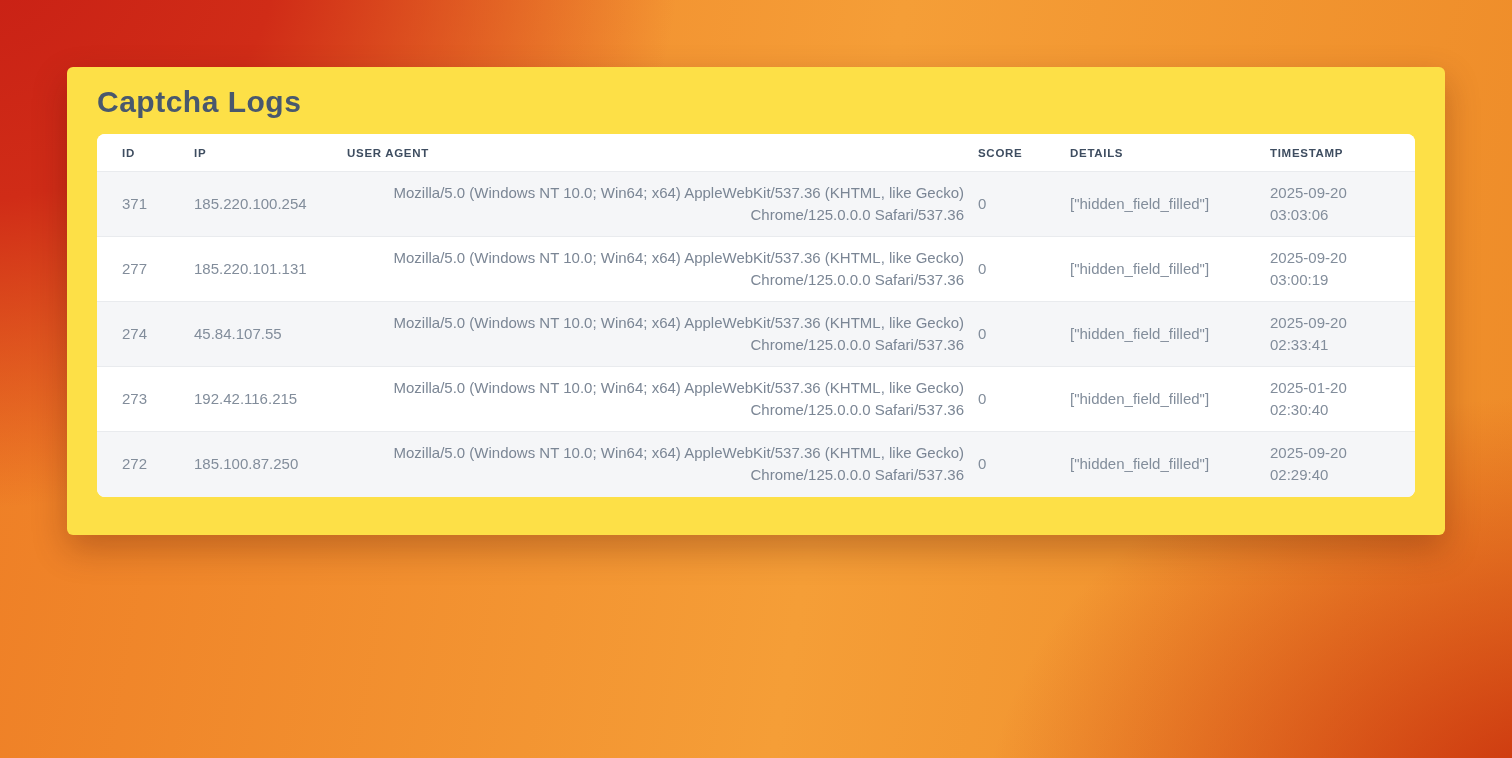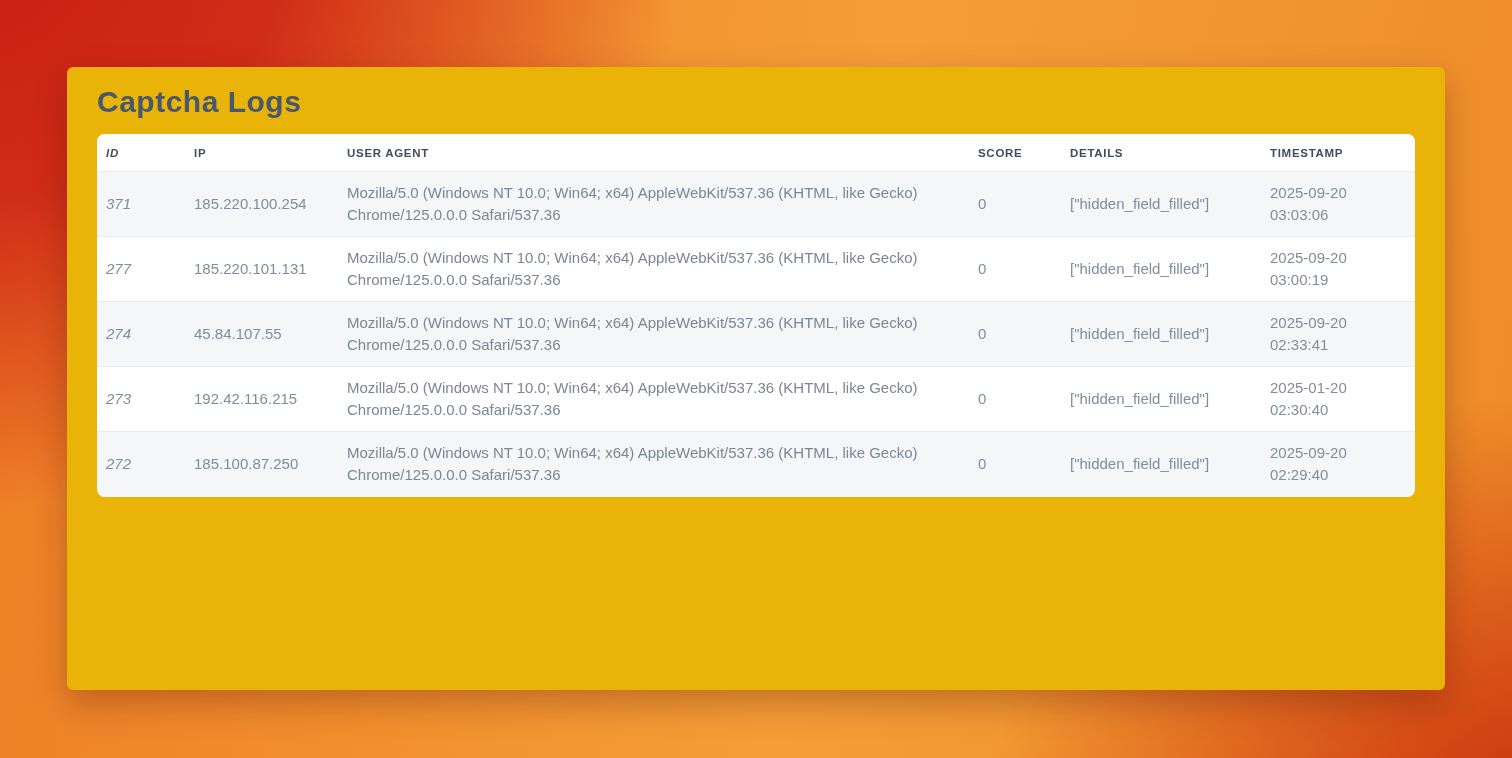--- a/index.html
+++ b/index.html
@@ -9,22 +9,22 @@
     background-color: #f0932c;
     background-image:
       radial-gradient(ellipse 1150px 880px at -3% -6%, #c81f15 0%, #d02c17 28%, rgba(212,70,25,0) 63%),
       radial-gradient(ellipse 980px 720px at 104% 109%, rgba(198,38,10,0.95) 0%, rgba(210,70,20,0) 60%),
       linear-gradient(100deg, #ee7d25 0%, #f59e37 55%, #ee8b28 100%);
     position: relative;
   }
   .card {
     position: absolute;
     left: 67px; top: 67px;
-    width: 1378px; height: 623px;
-    background: #eab308;
+    width: 1378px; height: 468px;
+    background: #fde047;
     border-radius: 6px;
     box-shadow: 0 14px 34px rgba(80, 15, 5, 0.30);
     overflow: hidden;
   }
   .card h1 {
     margin: 16px 30px 0 30px;
     font-size: 30px;
     line-height: 38px;
     font-weight: 600;
     letter-spacing: 0.5px;
@@ -50,33 +50,33 @@
   thead th {
     text-align: left;
     font-size: 11.5px;
     font-weight: 700;
     letter-spacing: 0.7px;
     color: #3e4d60;
     padding: 13px 14px 12px 0;
     background: #ffffff;
     white-space: nowrap;
   }
-  th:first-child, td:first-child { padding-left: 9px; font-style: italic; }
+  th:first-child, td:first-child { padding-left: 25px; }
   tbody td {
     padding: 10px 14px 10px 0;
     font-size: 15px;
     line-height: 22px;
     color: #828d9b;
     border-top: 1px solid #e9ebee;
     vertical-align: middle;
     height: 65px;
   }
   tbody tr:nth-child(odd) { background: #f5f6f8; }
   tbody tr:nth-child(even) { background: #ffffff; }
-  td.ua { color: #7b8695; }
+  td.ua { color: #7b8695; text-align: right; }
 </style>
 </head>
 <body>
 
 <section class="card">
   <h1>Captcha Logs</h1>
   <div class="table-wrap">
     <table>
       <colgroup>
         <col class="c-id">

